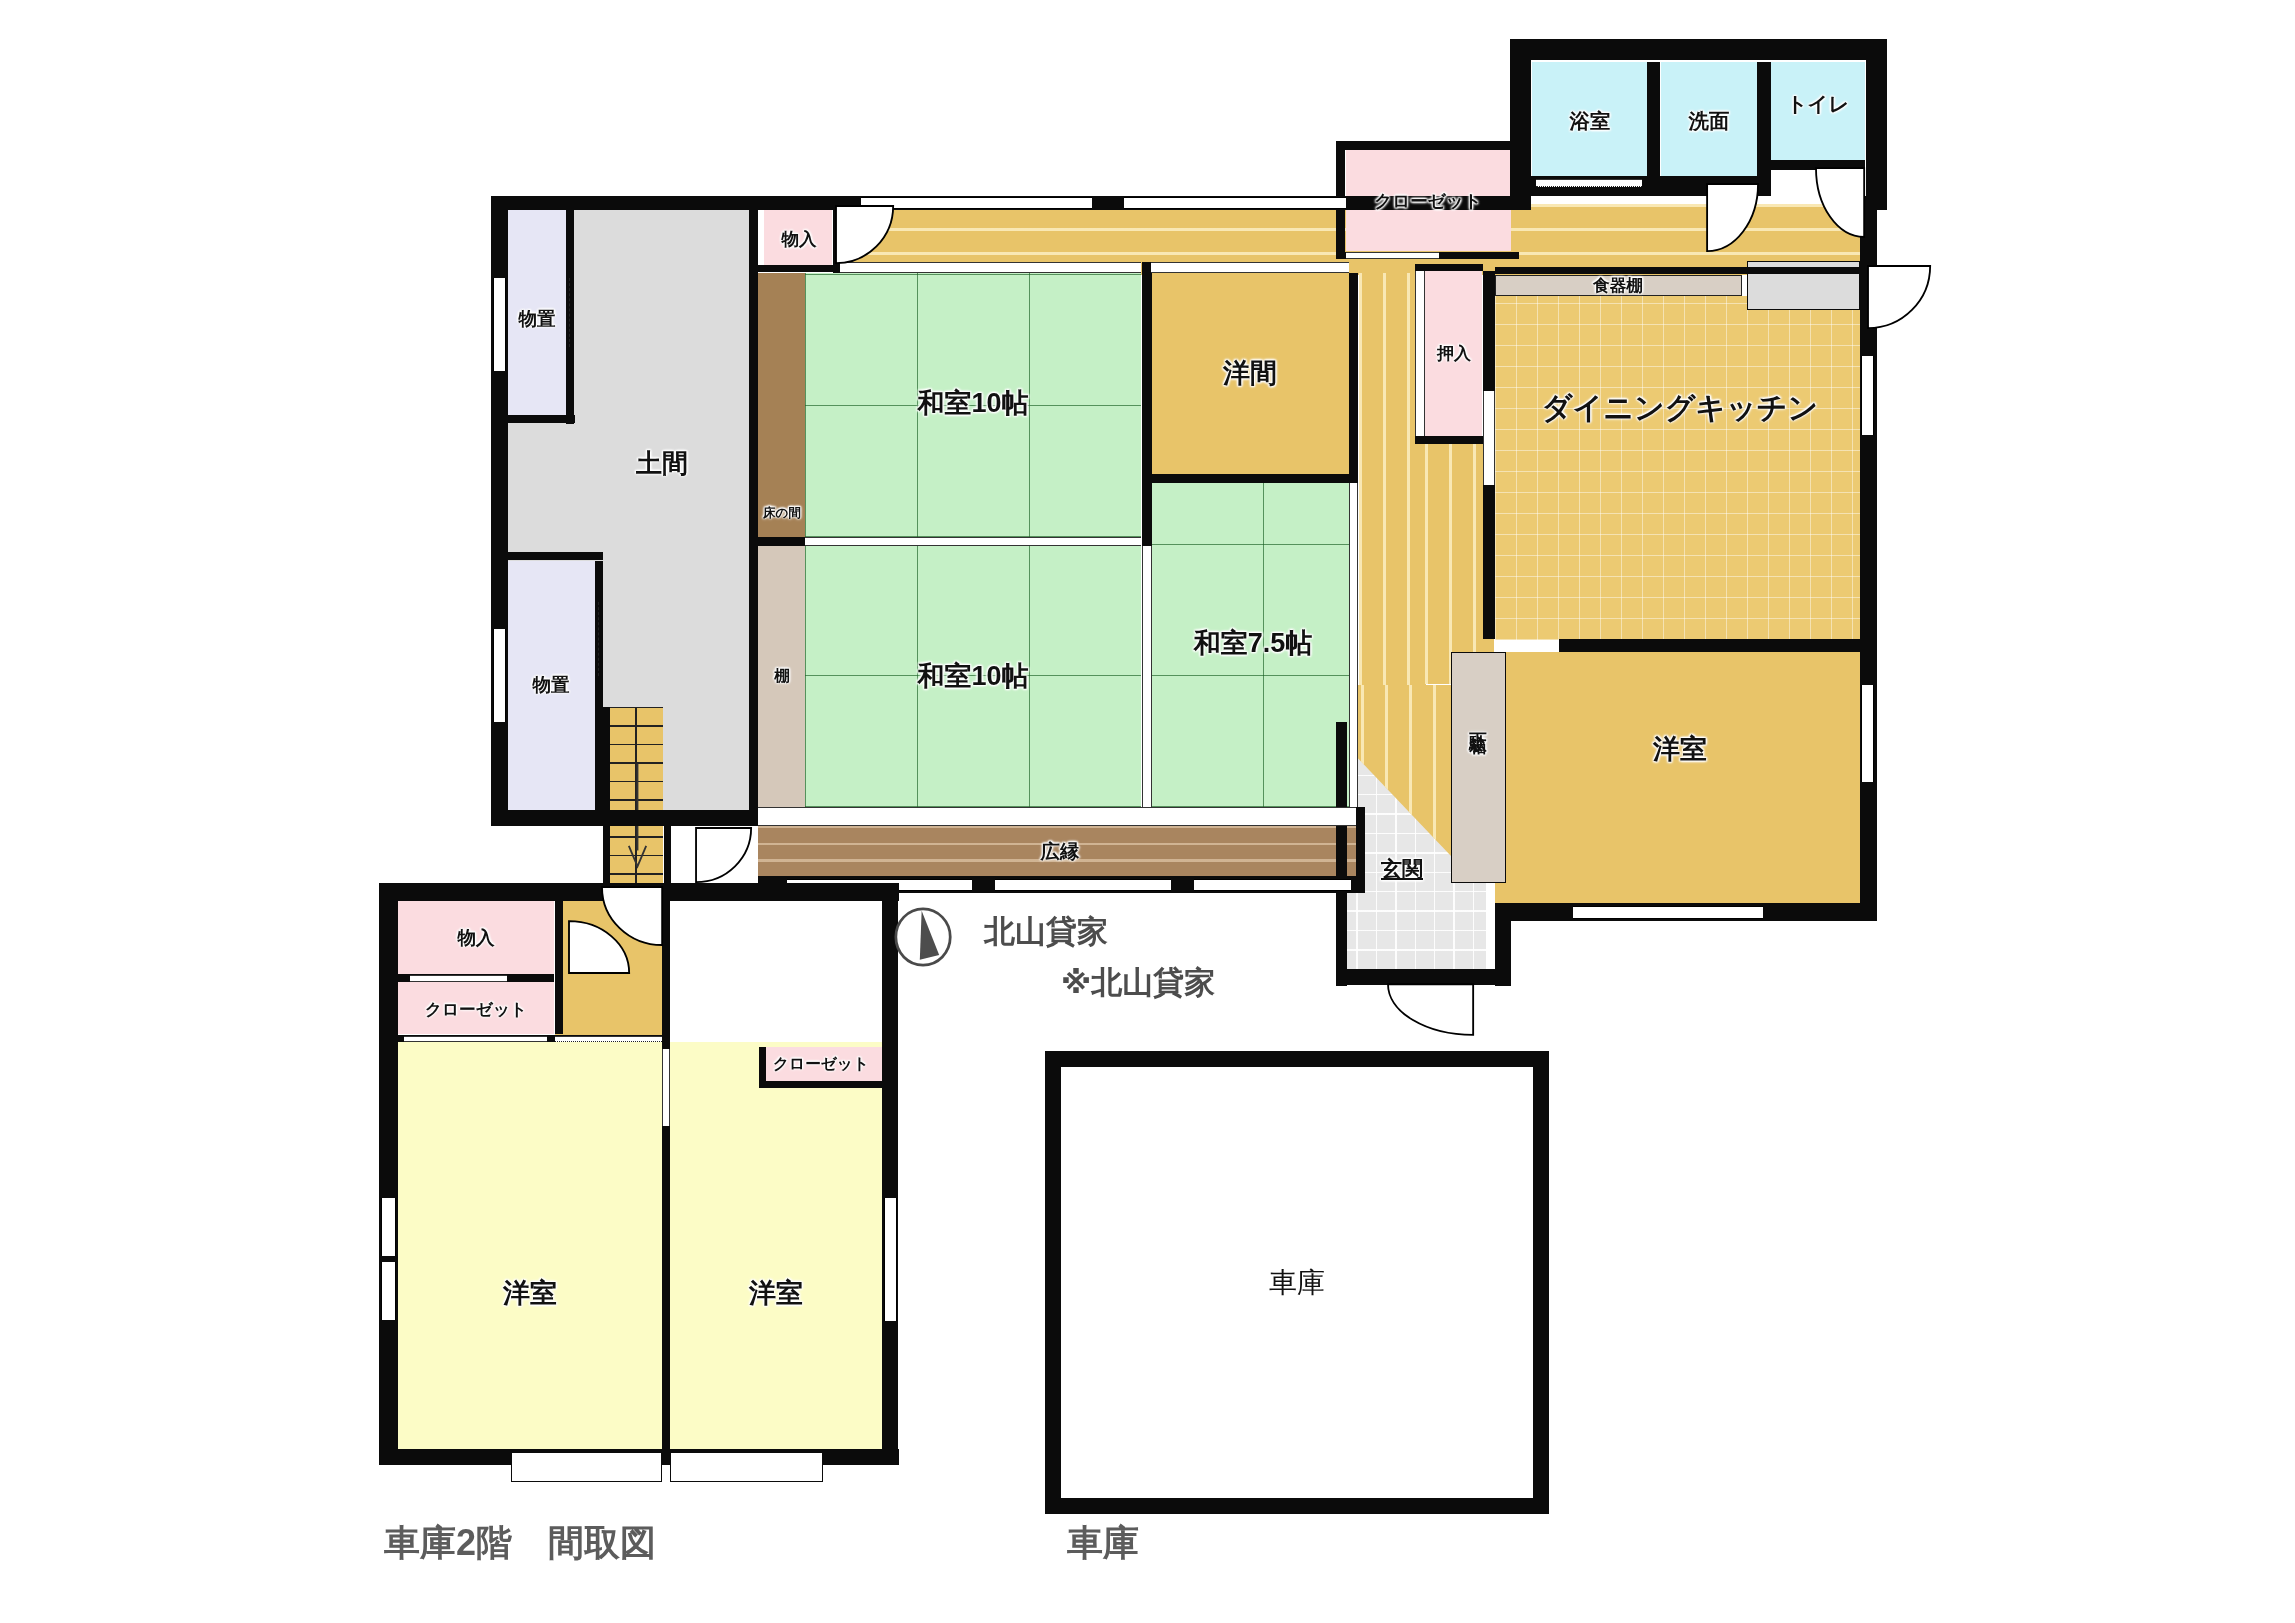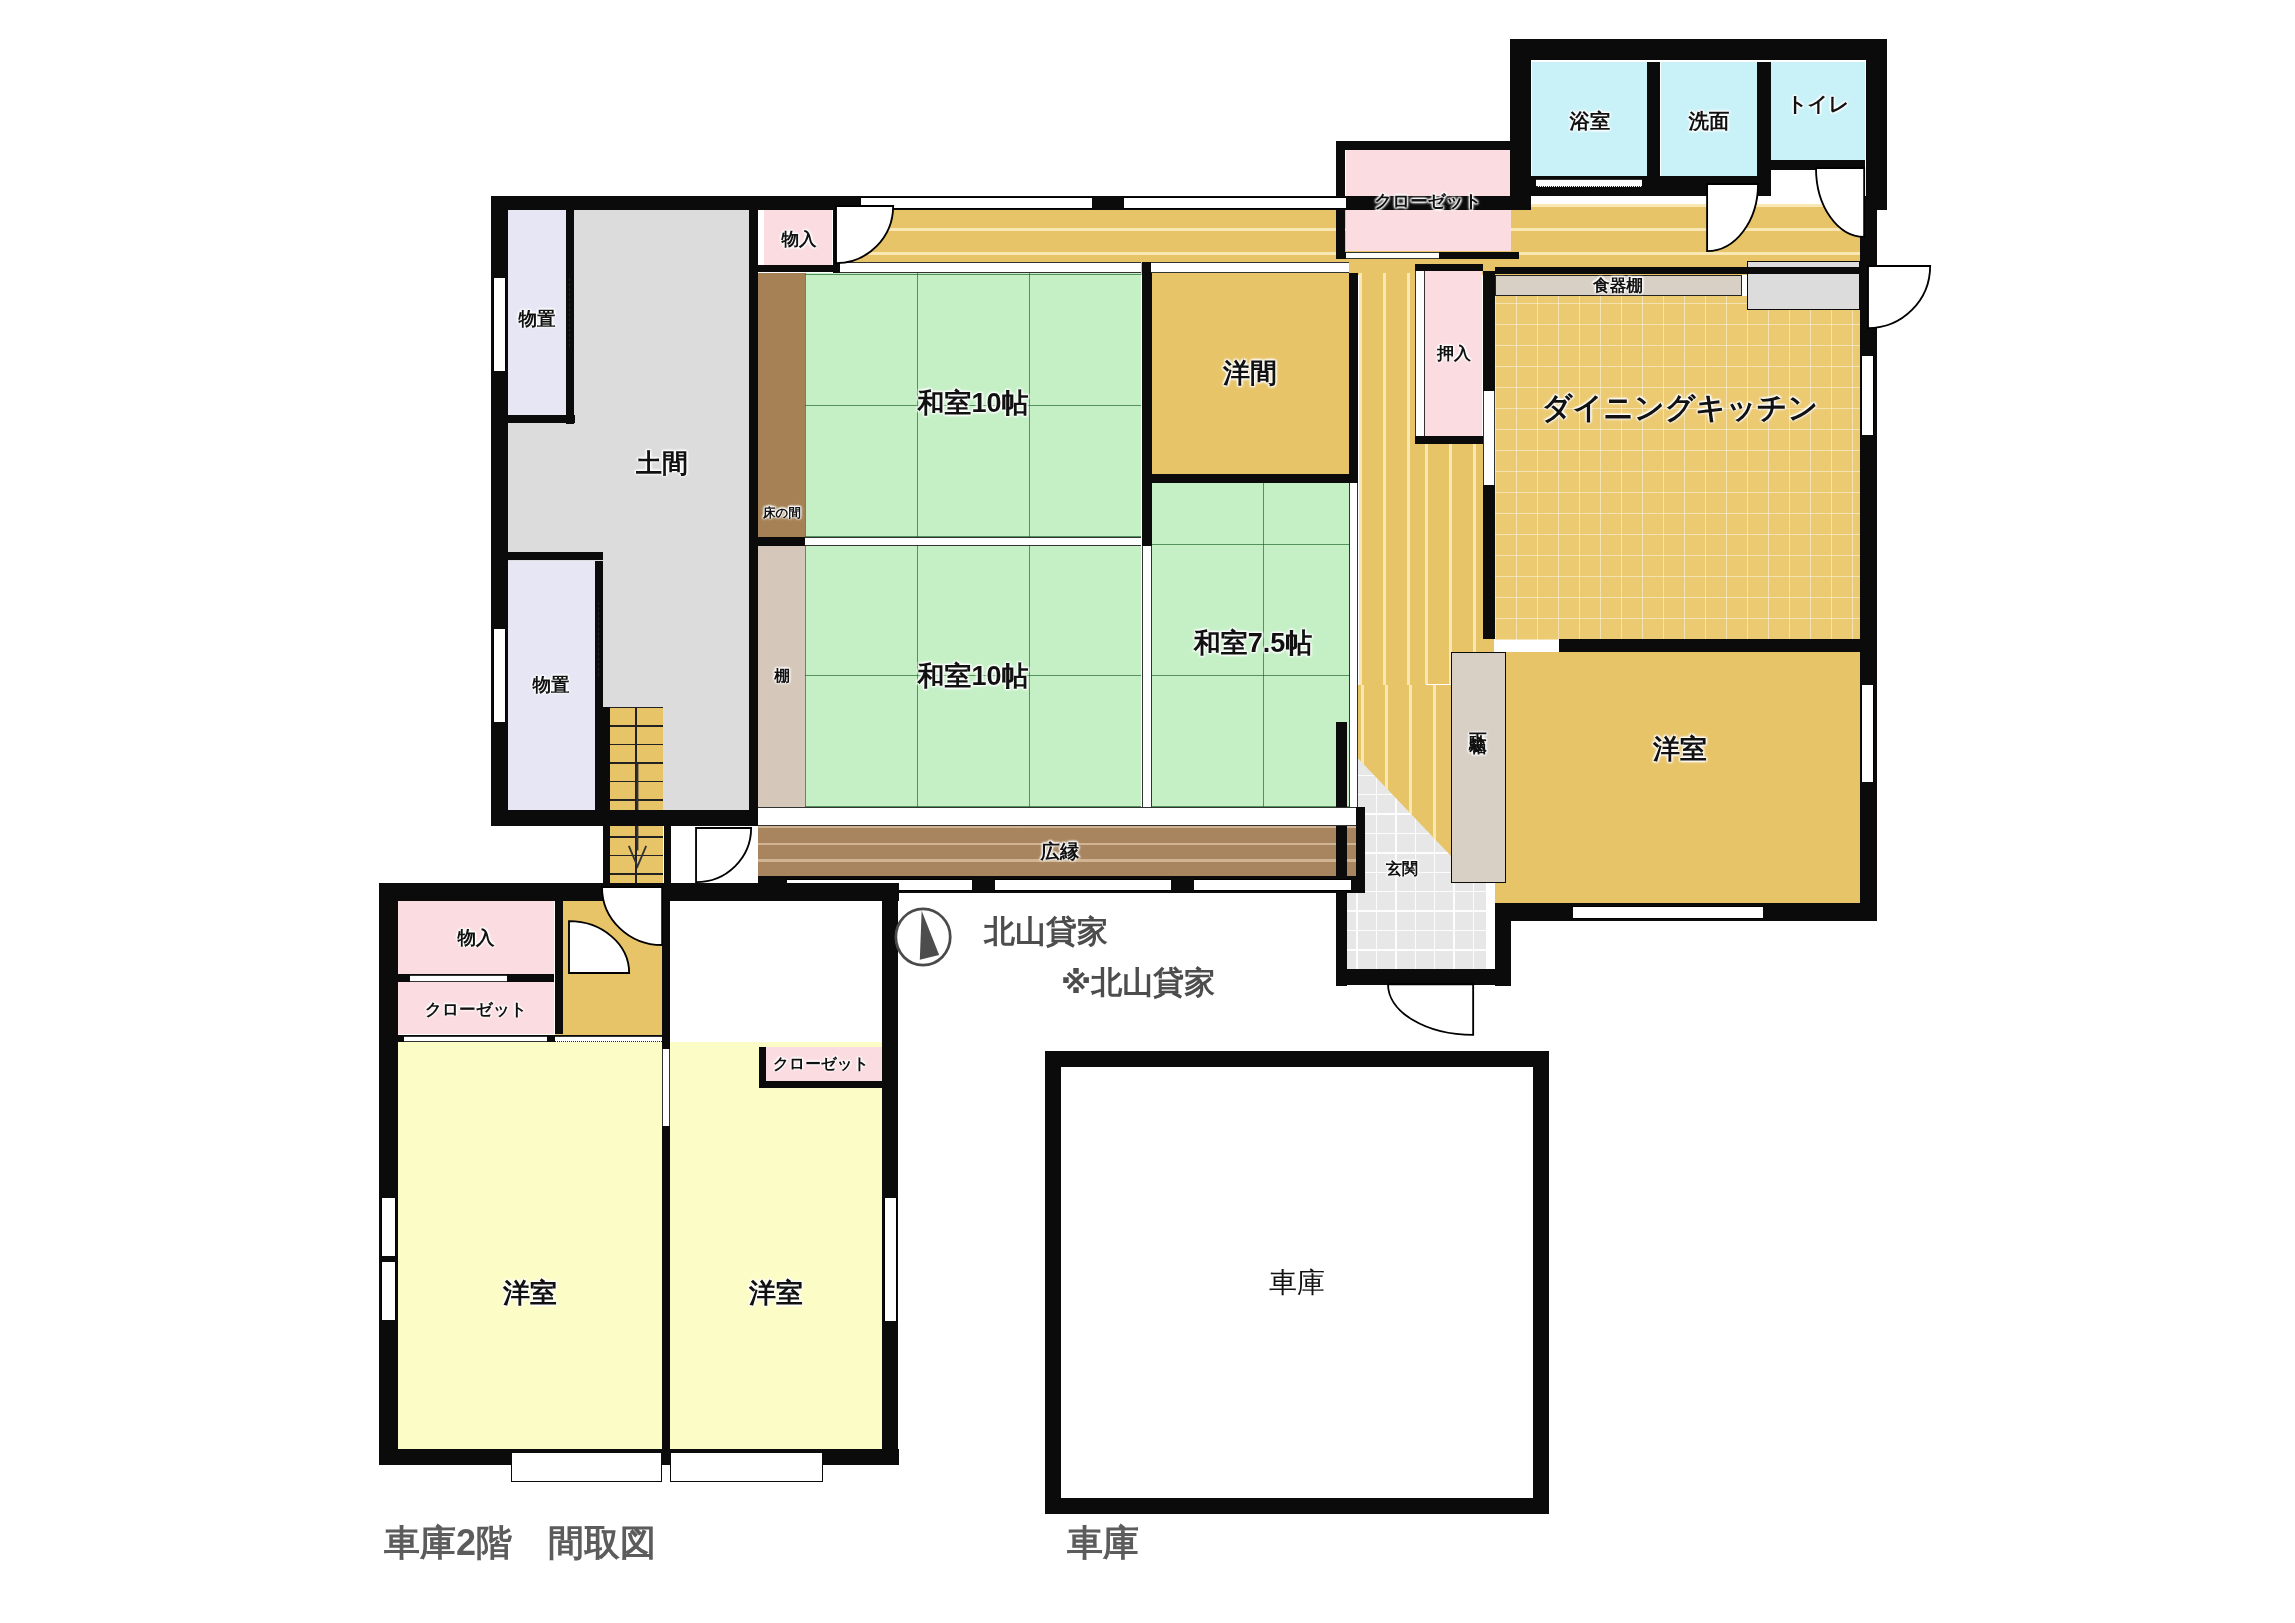--- a/index.html
+++ b/index.html
@@ -170,21 +170,21 @@
   <span class="lbl" style="left:1253px;top:643px;font-size:27px;">和室7.5帖</span>
   <span class="lbl" style="left:1454px;top:353px;font-size:17px;">押入</span>
   <span class="lbl" style="left:1428px;top:201px;font-size:17.6px;">クローゼット</span>
   <span class="lbl" style="left:1590px;top:121px;font-size:20.4px;">浴室</span>
   <span class="lbl" style="left:1709px;top:121px;font-size:20.4px;">洗面</span>
   <span class="lbl" style="left:1818px;top:104px;font-size:20.4px;">トイレ</span>
   <span class="lbl" style="left:1618px;top:285px;font-size:16.7px;">食器棚</span>
   <span class="lbl" style="left:1680px;top:408px;font-size:30px;">ダイニングキッチン</span>
   <span class="lbl" style="left:1680px;top:749px;font-size:27px;">洋室</span>
   <span class="lbl lblv" style="left:1478px;top:722px;font-size:17.6px;">下駄箱</span>
-  <span class="lbl" style="left:1402px;top:869px;font-size:16px;">玄関</span>
+  <span class="lbl" style="left:1402px;top:869px;font-size:21px;text-decoration:underline;">玄関</span>
 
   <div class="r" style="left:555px;top:883px;width:107px;height:159px;background:#e8c469;"></div>
   <div class="r" style="left:397px;top:901px;width:157px;height:73px;background:#fbdce0;"></div>
   <div class="r" style="left:397px;top:982px;width:157px;height:52px;background:#fbdce0;"></div>
   <div class="r" style="left:397px;top:1042px;width:265px;height:407px;background:#fcfcc6;"></div>
   <div class="r" style="left:670px;top:1042px;width:212px;height:407px;background:#fcfcc6;"></div>
   <div class="r" style="left:759px;top:1047px;width:123px;height:34px;background:#fbdce0;"></div>
 
   <div class="w" style="left:379px;top:883px;width:520px;height:18px;"></div>
   <div class="w" style="left:379px;top:883px;width:18.5px;height:582px;"></div>

